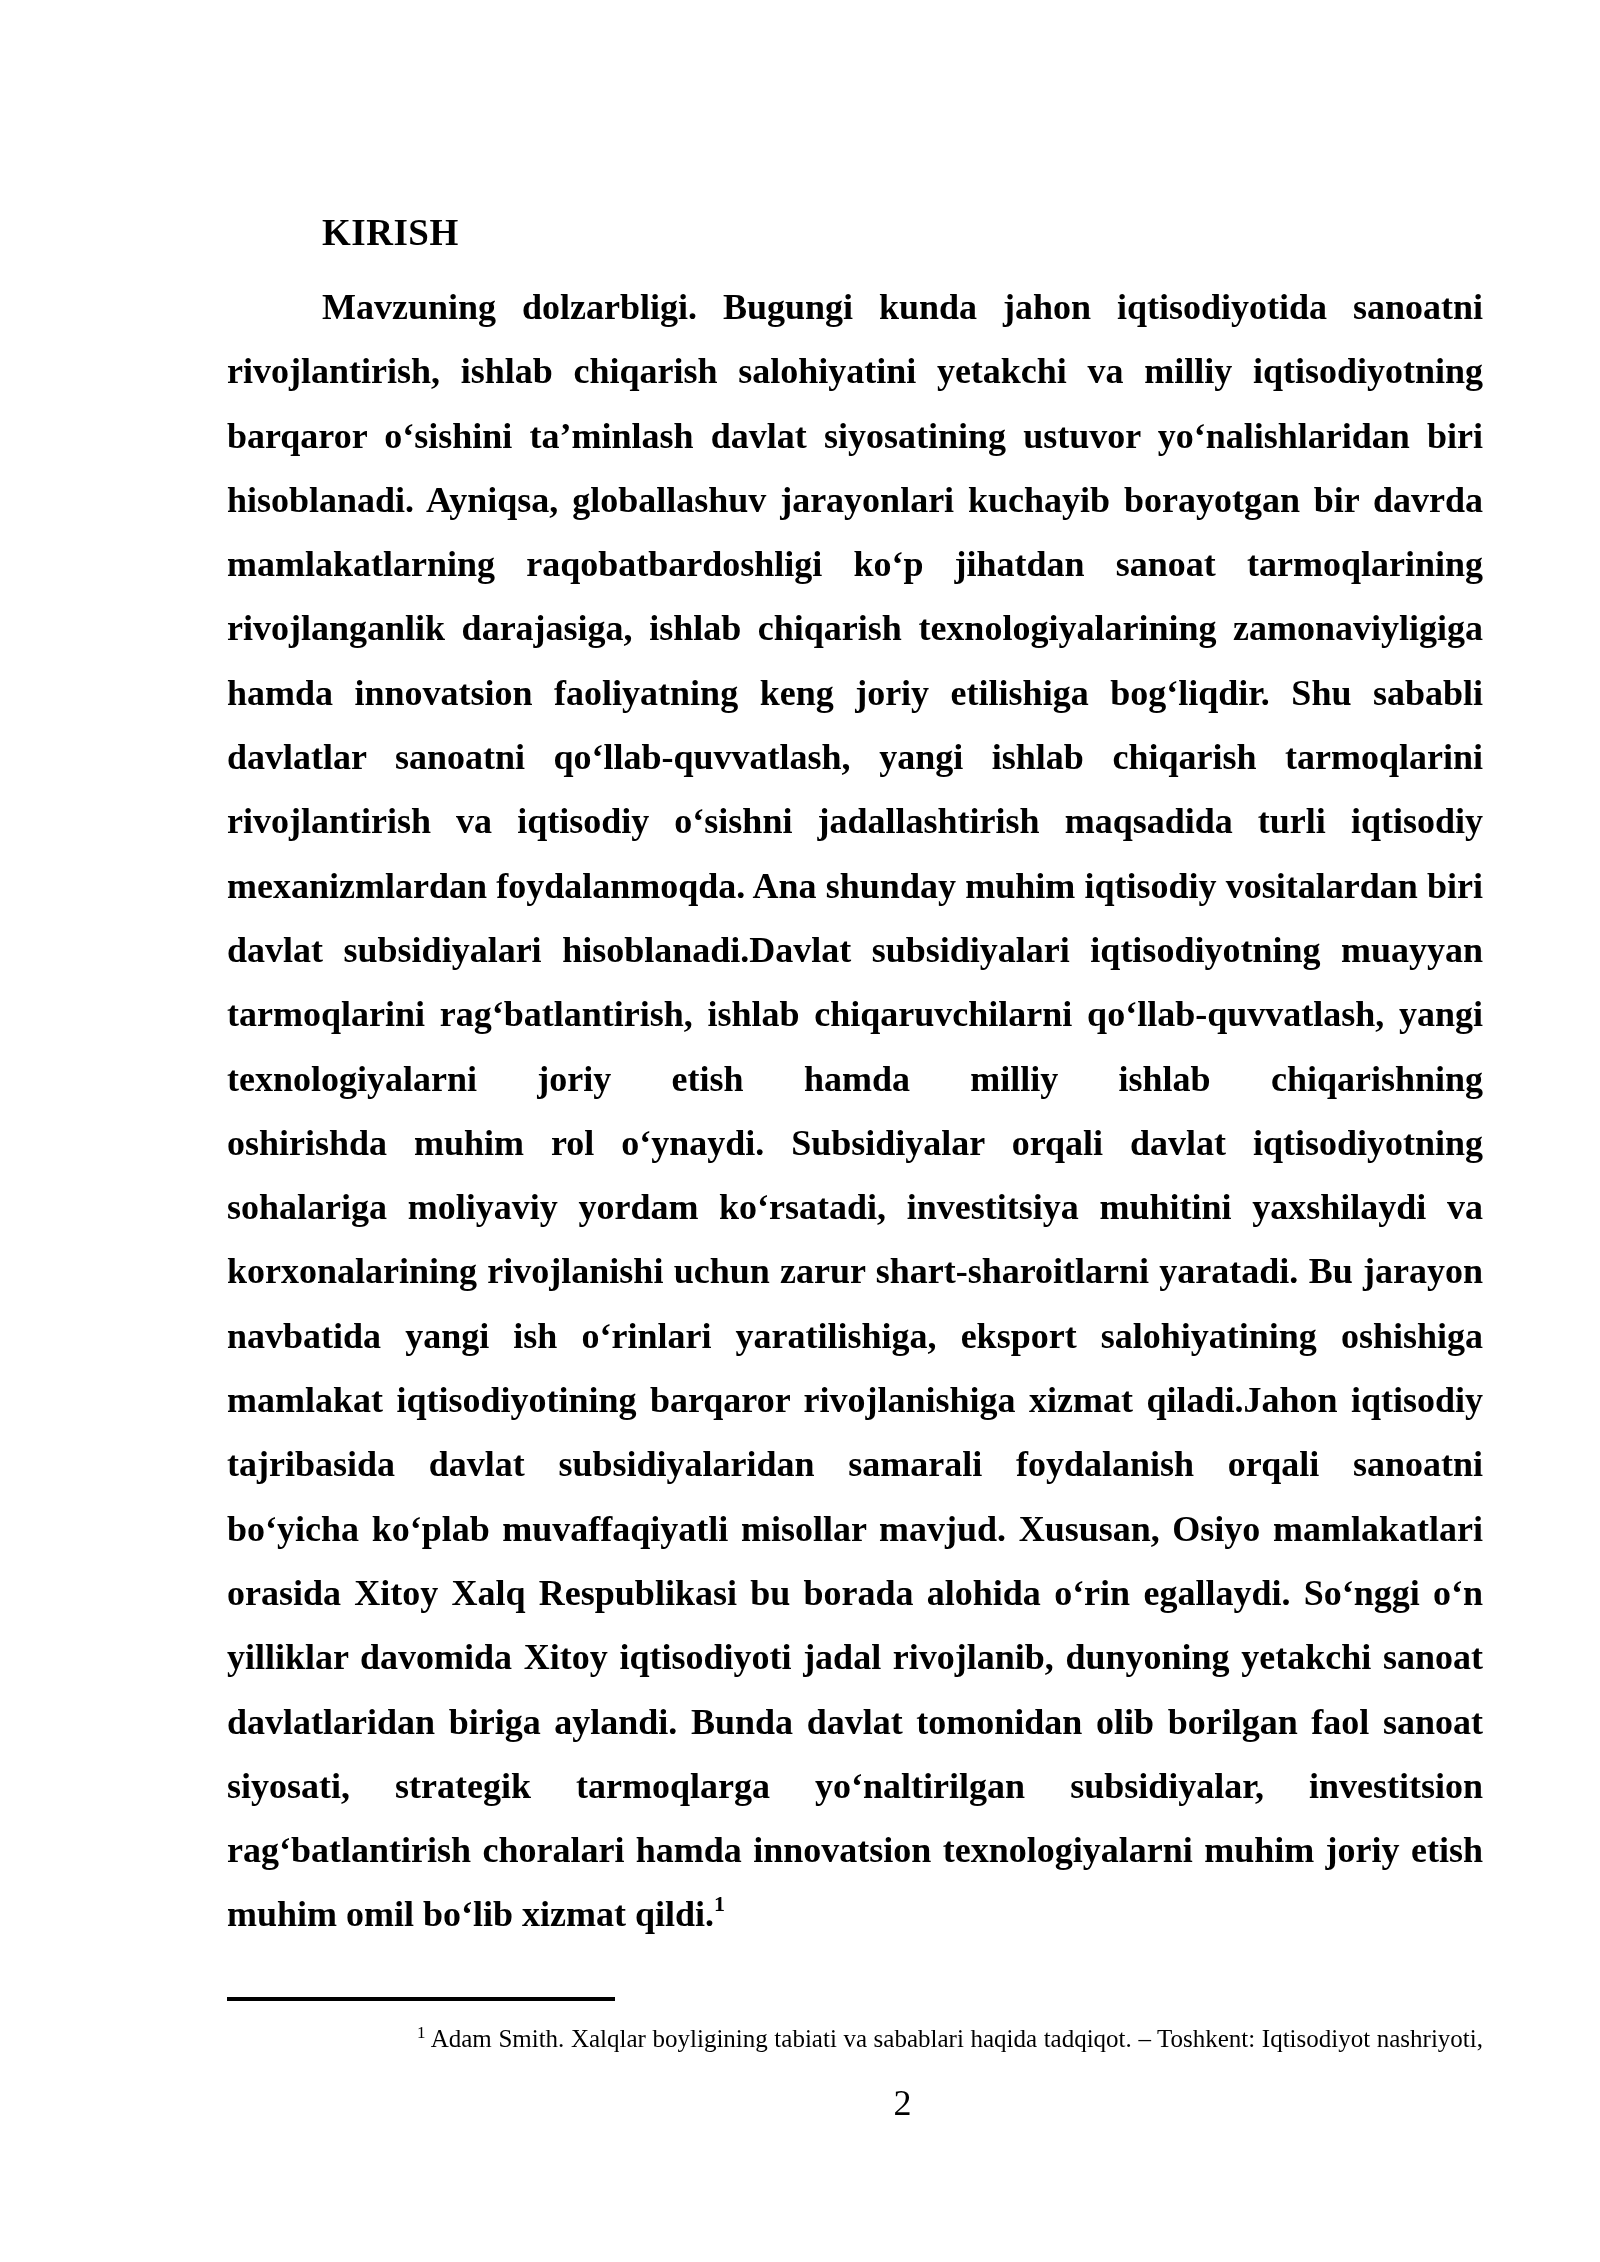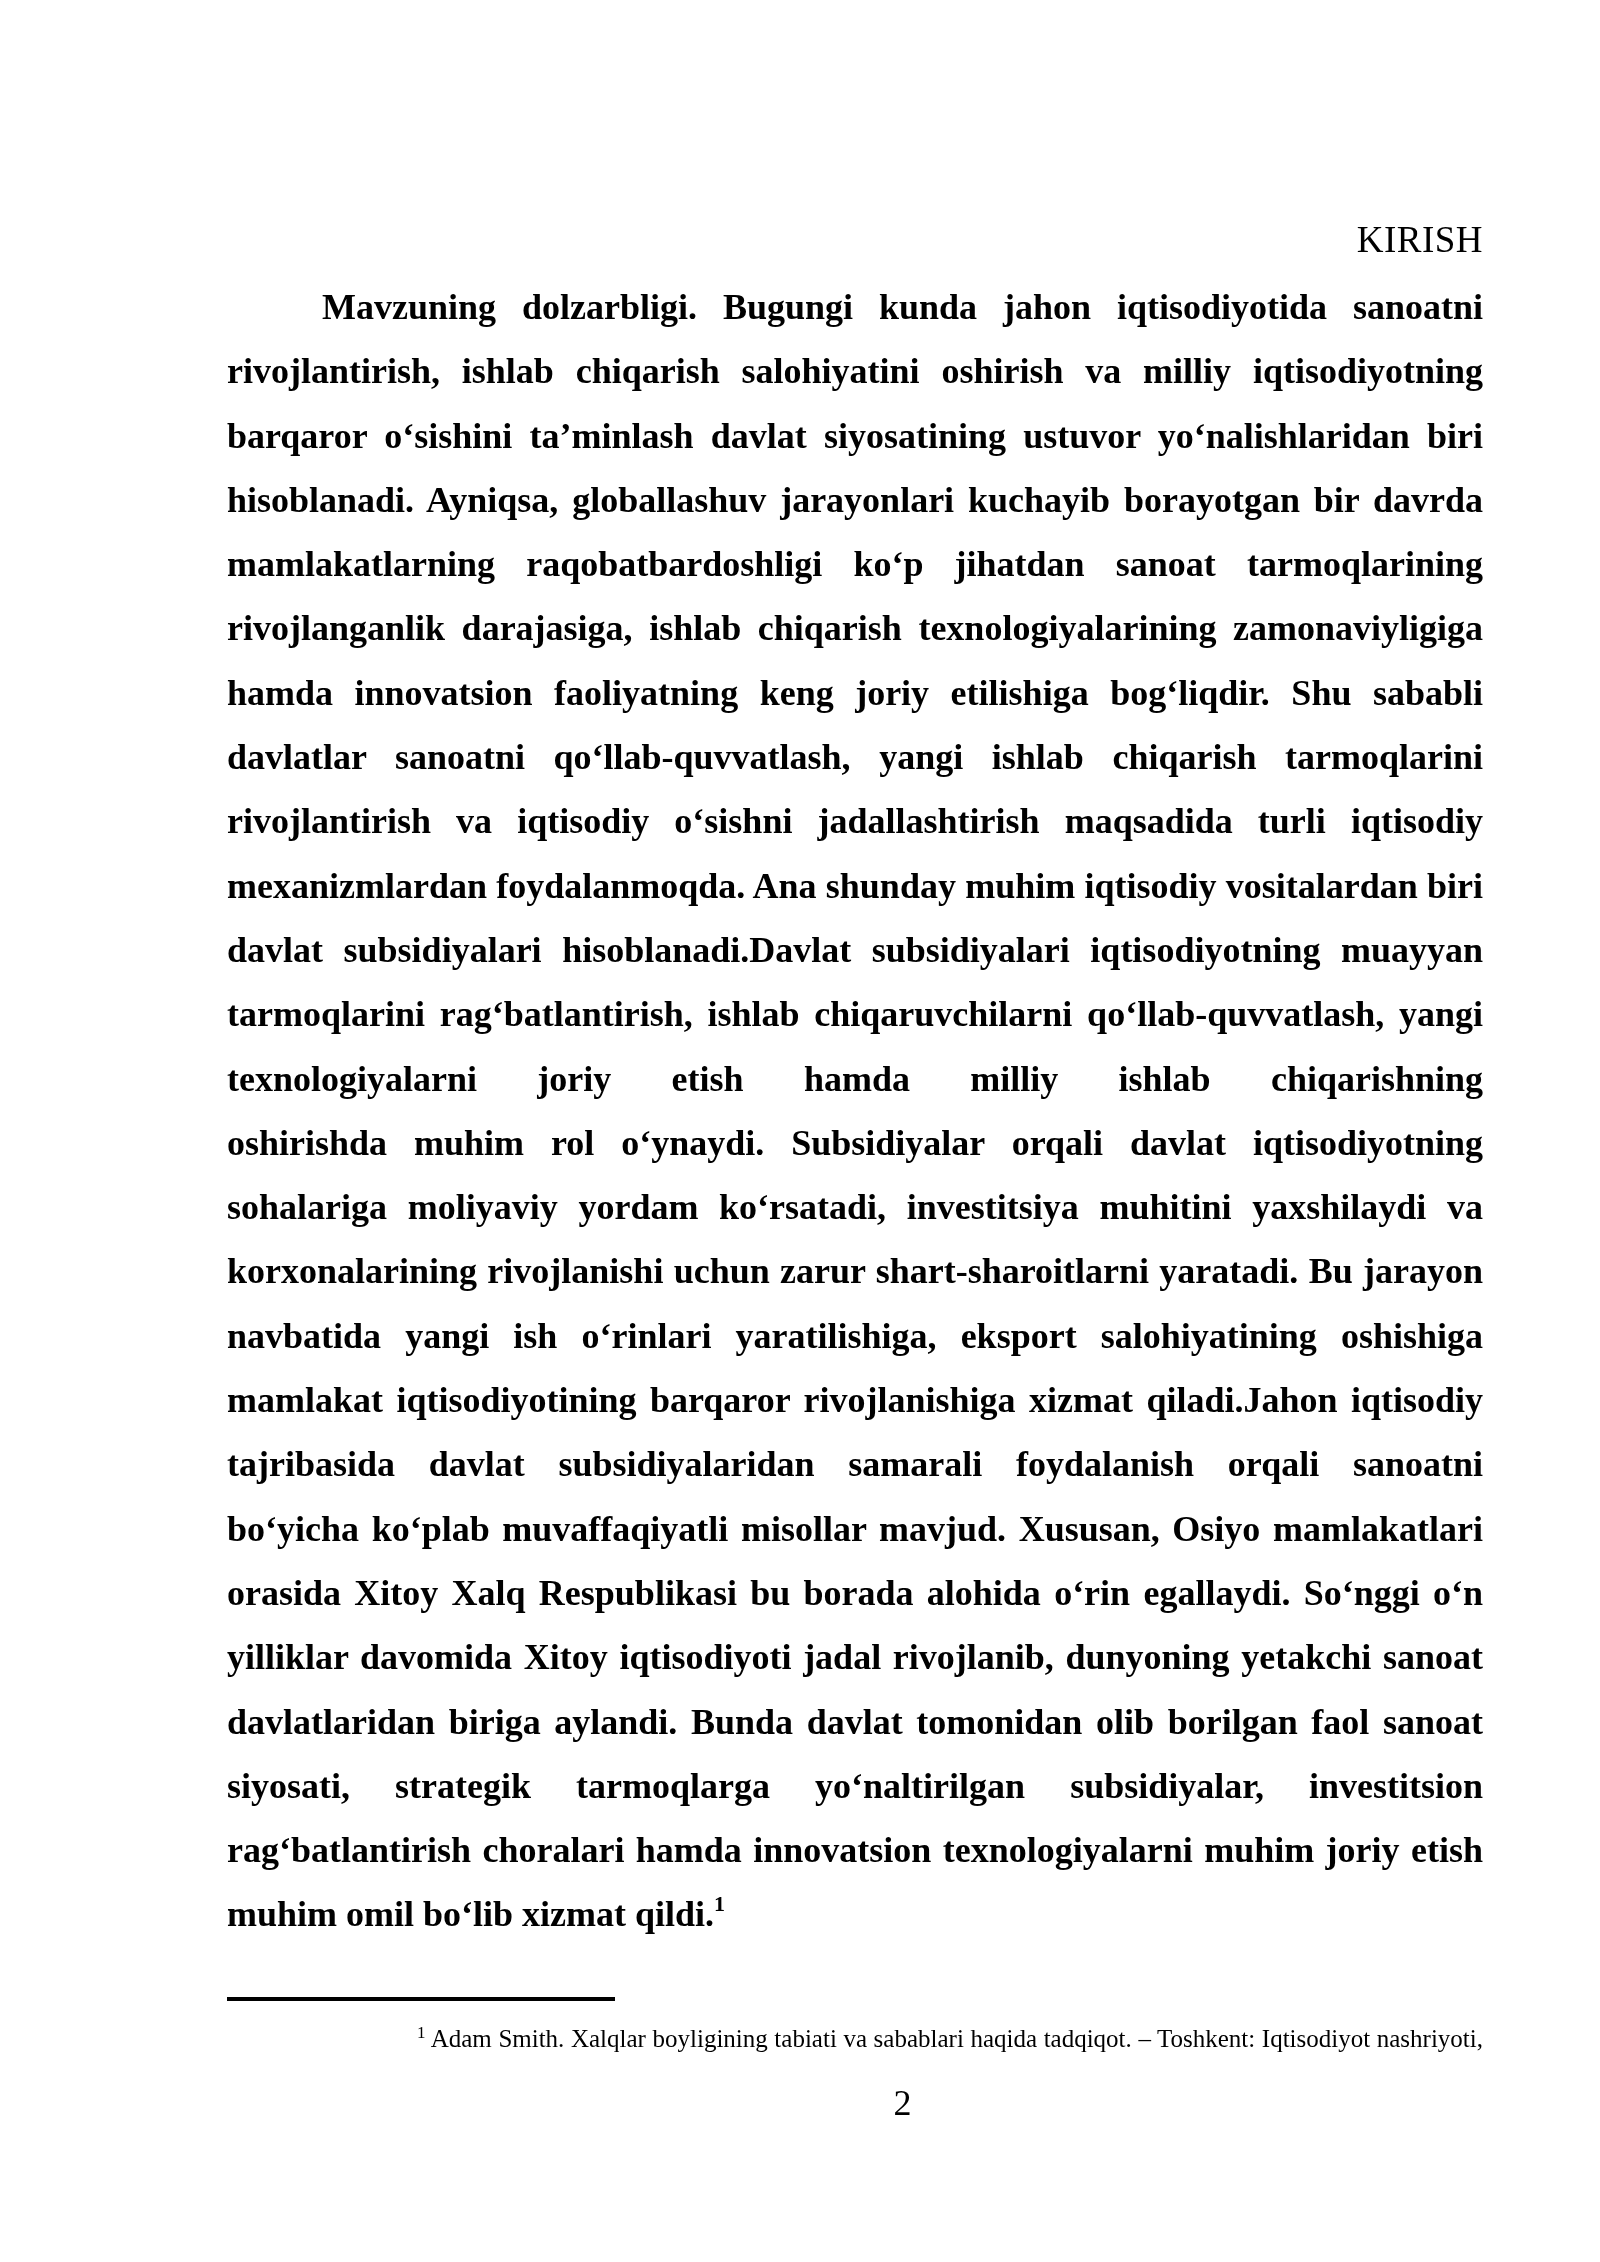--- a/index.html
+++ b/index.html
@@ -8,26 +8,26 @@
     position: relative;
     width: 1600px;
     height: 2262px;
     background: #ffffff;
     color: #000000;
     font-family: "Liberation Serif", "DejaVu Serif", serif;
     overflow: hidden;
   }
   .doc-title {
     position: absolute;
-    top: 210px;
+    top: 203px;
     left: 227px;
     width: 1256px;
     padding-left: 95px;
-    text-align: right;
-    font-weight: normal;
+    text-align: left;
+    font-weight: bold;
     font-size: 37px;
     line-height: 59px;
     letter-spacing: 0.5px;
   }
   .para {
     position: absolute;
     top: 275px;
     left: 227px;
     width: 1256px;
     font-size: 36px;
@@ -104,21 +104,21 @@
 <div class="page">
 
   <div class="doc-title">KIRISH</div>
 
   <div class="para">
     <div class="line j first"><b>Mavzuning dolzarbligi.</b> <span>Bugungi kunda jahon iqtisodiyotida sanoatni</span></div>
 
     <div style="display:contents">
       
     
-        <div class="line j">rivojlantirish, ishlab chiqarish salohiyatini oshirish va milliy iqtisodiyotning</div>
+        <div class="line j">rivojlantirish, ishlab chiqarish salohiyatini yetakchi va milliy iqtisodiyotning</div>
       
         <div class="line j">barqaror o‘sishini ta’minlash davlat siyosatining ustuvor yo‘nalishlaridan biri</div>
       
         <div class="line j">hisoblanadi. Ayniqsa, globallashuv jarayonlari kuchayib borayotgan bir davrda</div>
       
         <div class="line j">mamlakatlarning raqobatbardoshligi ko‘p jihatdan sanoat tarmoqlarining</div>
       
         <div class="line j">rivojlanganlik darajasiga, ishlab chiqarish texnologiyalarining zamonaviyligiga</div>
       
         <div class="line j">hamda innovatsion faoliyatning keng joriy etilishiga bog‘liqdir. Shu sababli ko‘plab</div>

